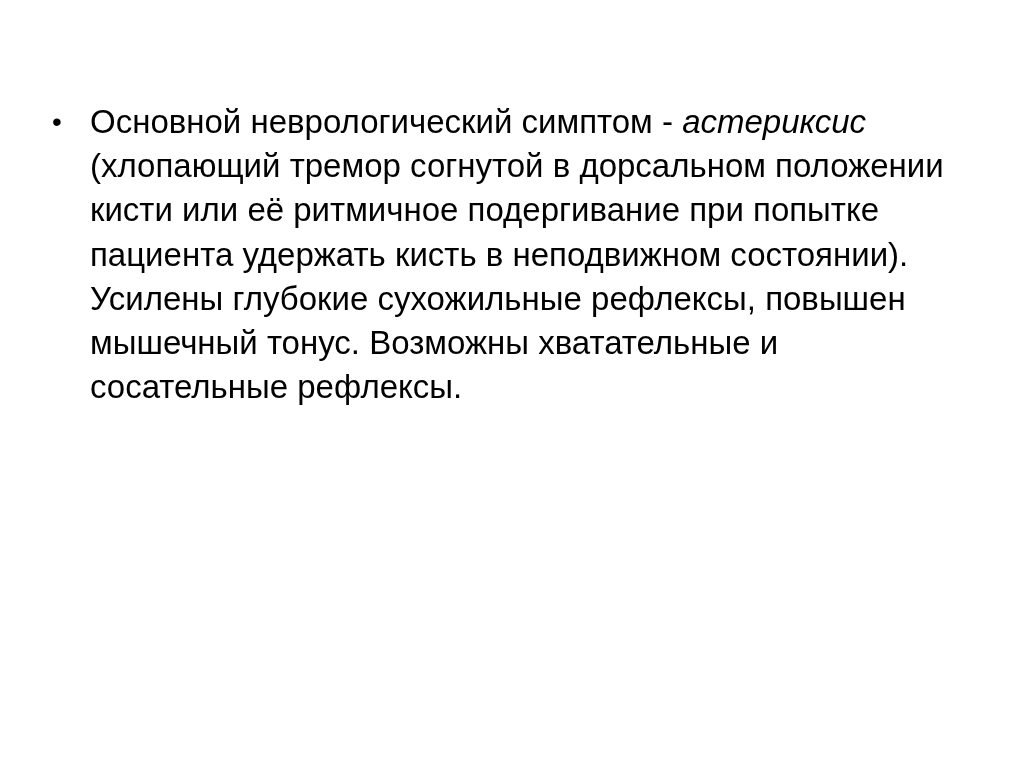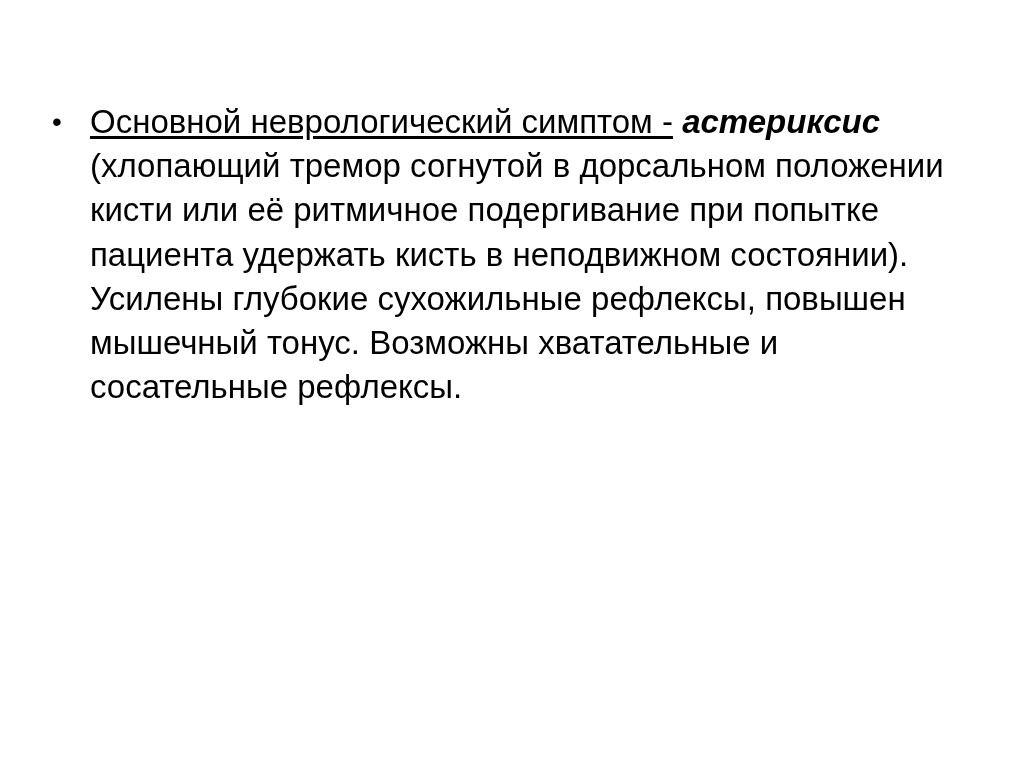--- a/index.html
+++ b/index.html
@@ -40,25 +40,24 @@
     line-height: 1.55;
     text-align: left;
     color: #000000;
     user-select: none;
   }
   .bullet-text {
     flex: 1 1 auto;
     display: block;
   }
   .u {
-    text-decoration: underline;
     text-underline-offset: 3px;
   }
   .bi {
-    font-weight: bold;
+    font-weight: normal;
     font-style: italic;
   }
 </style>
 </head>
 <body>
 
 <div class="slide">
   <div class="content-block">
     <div class="bullet-item">
       <span class="bullet-marker">•</span>

